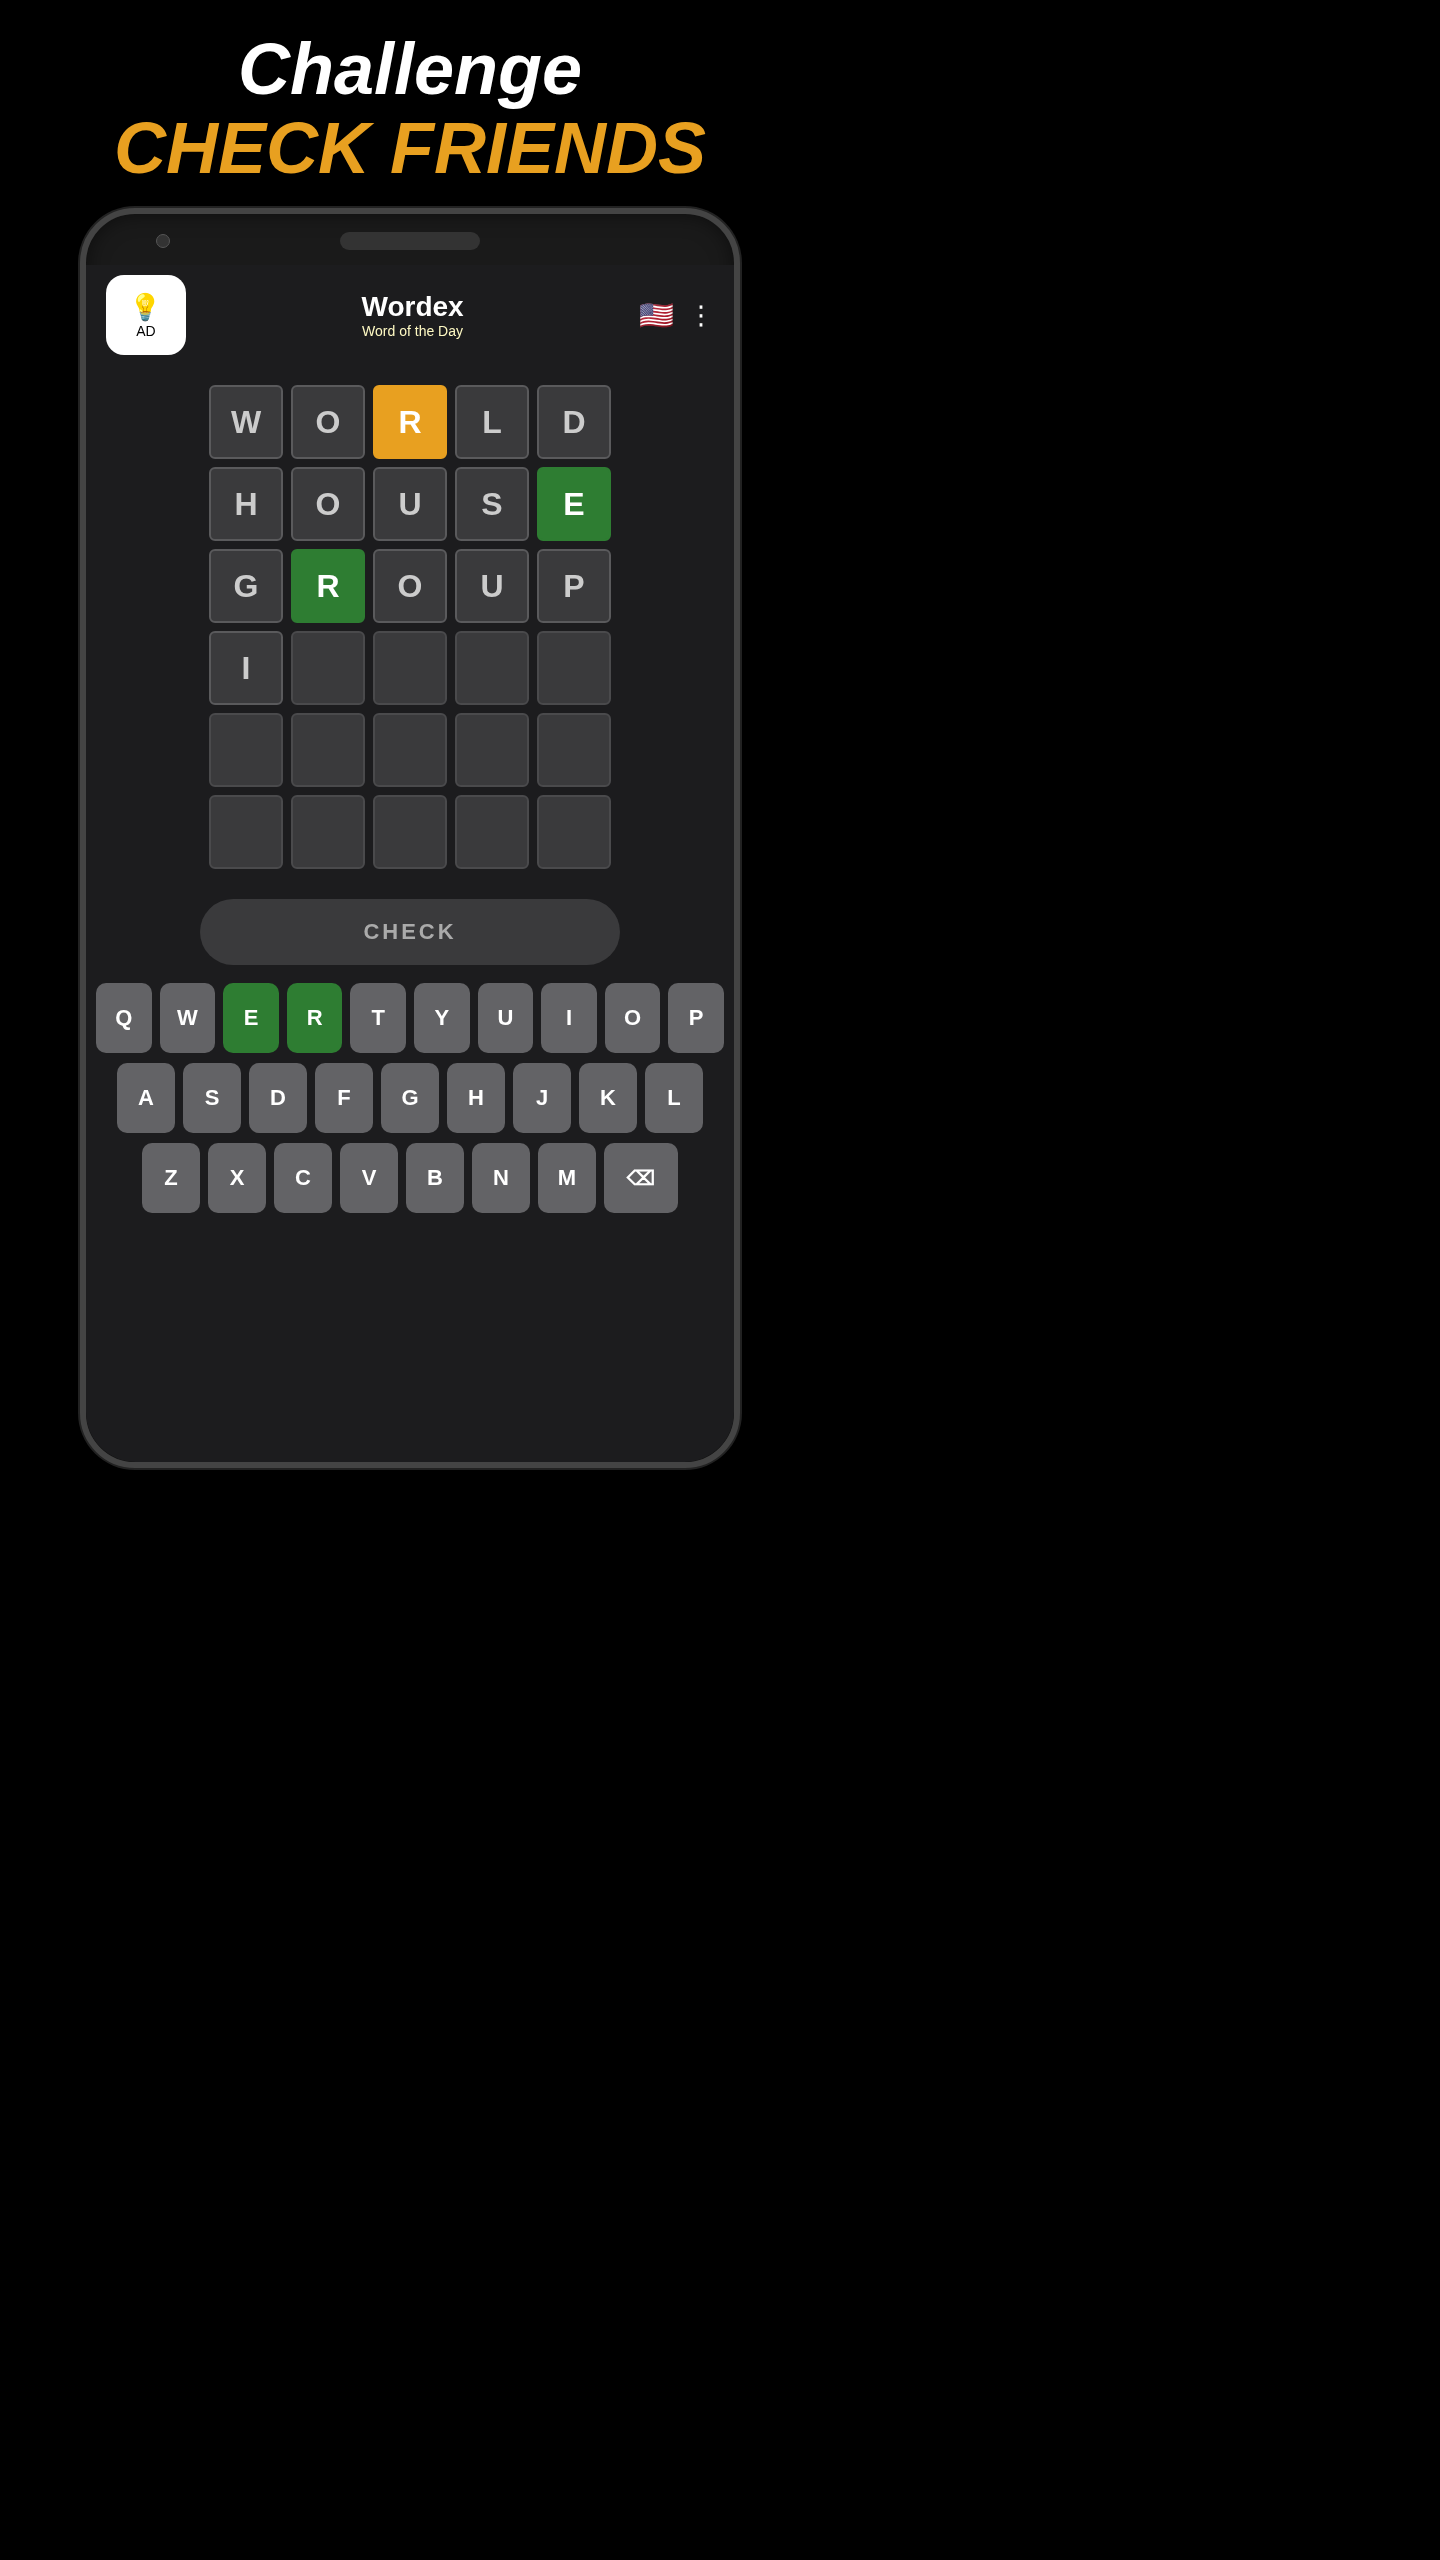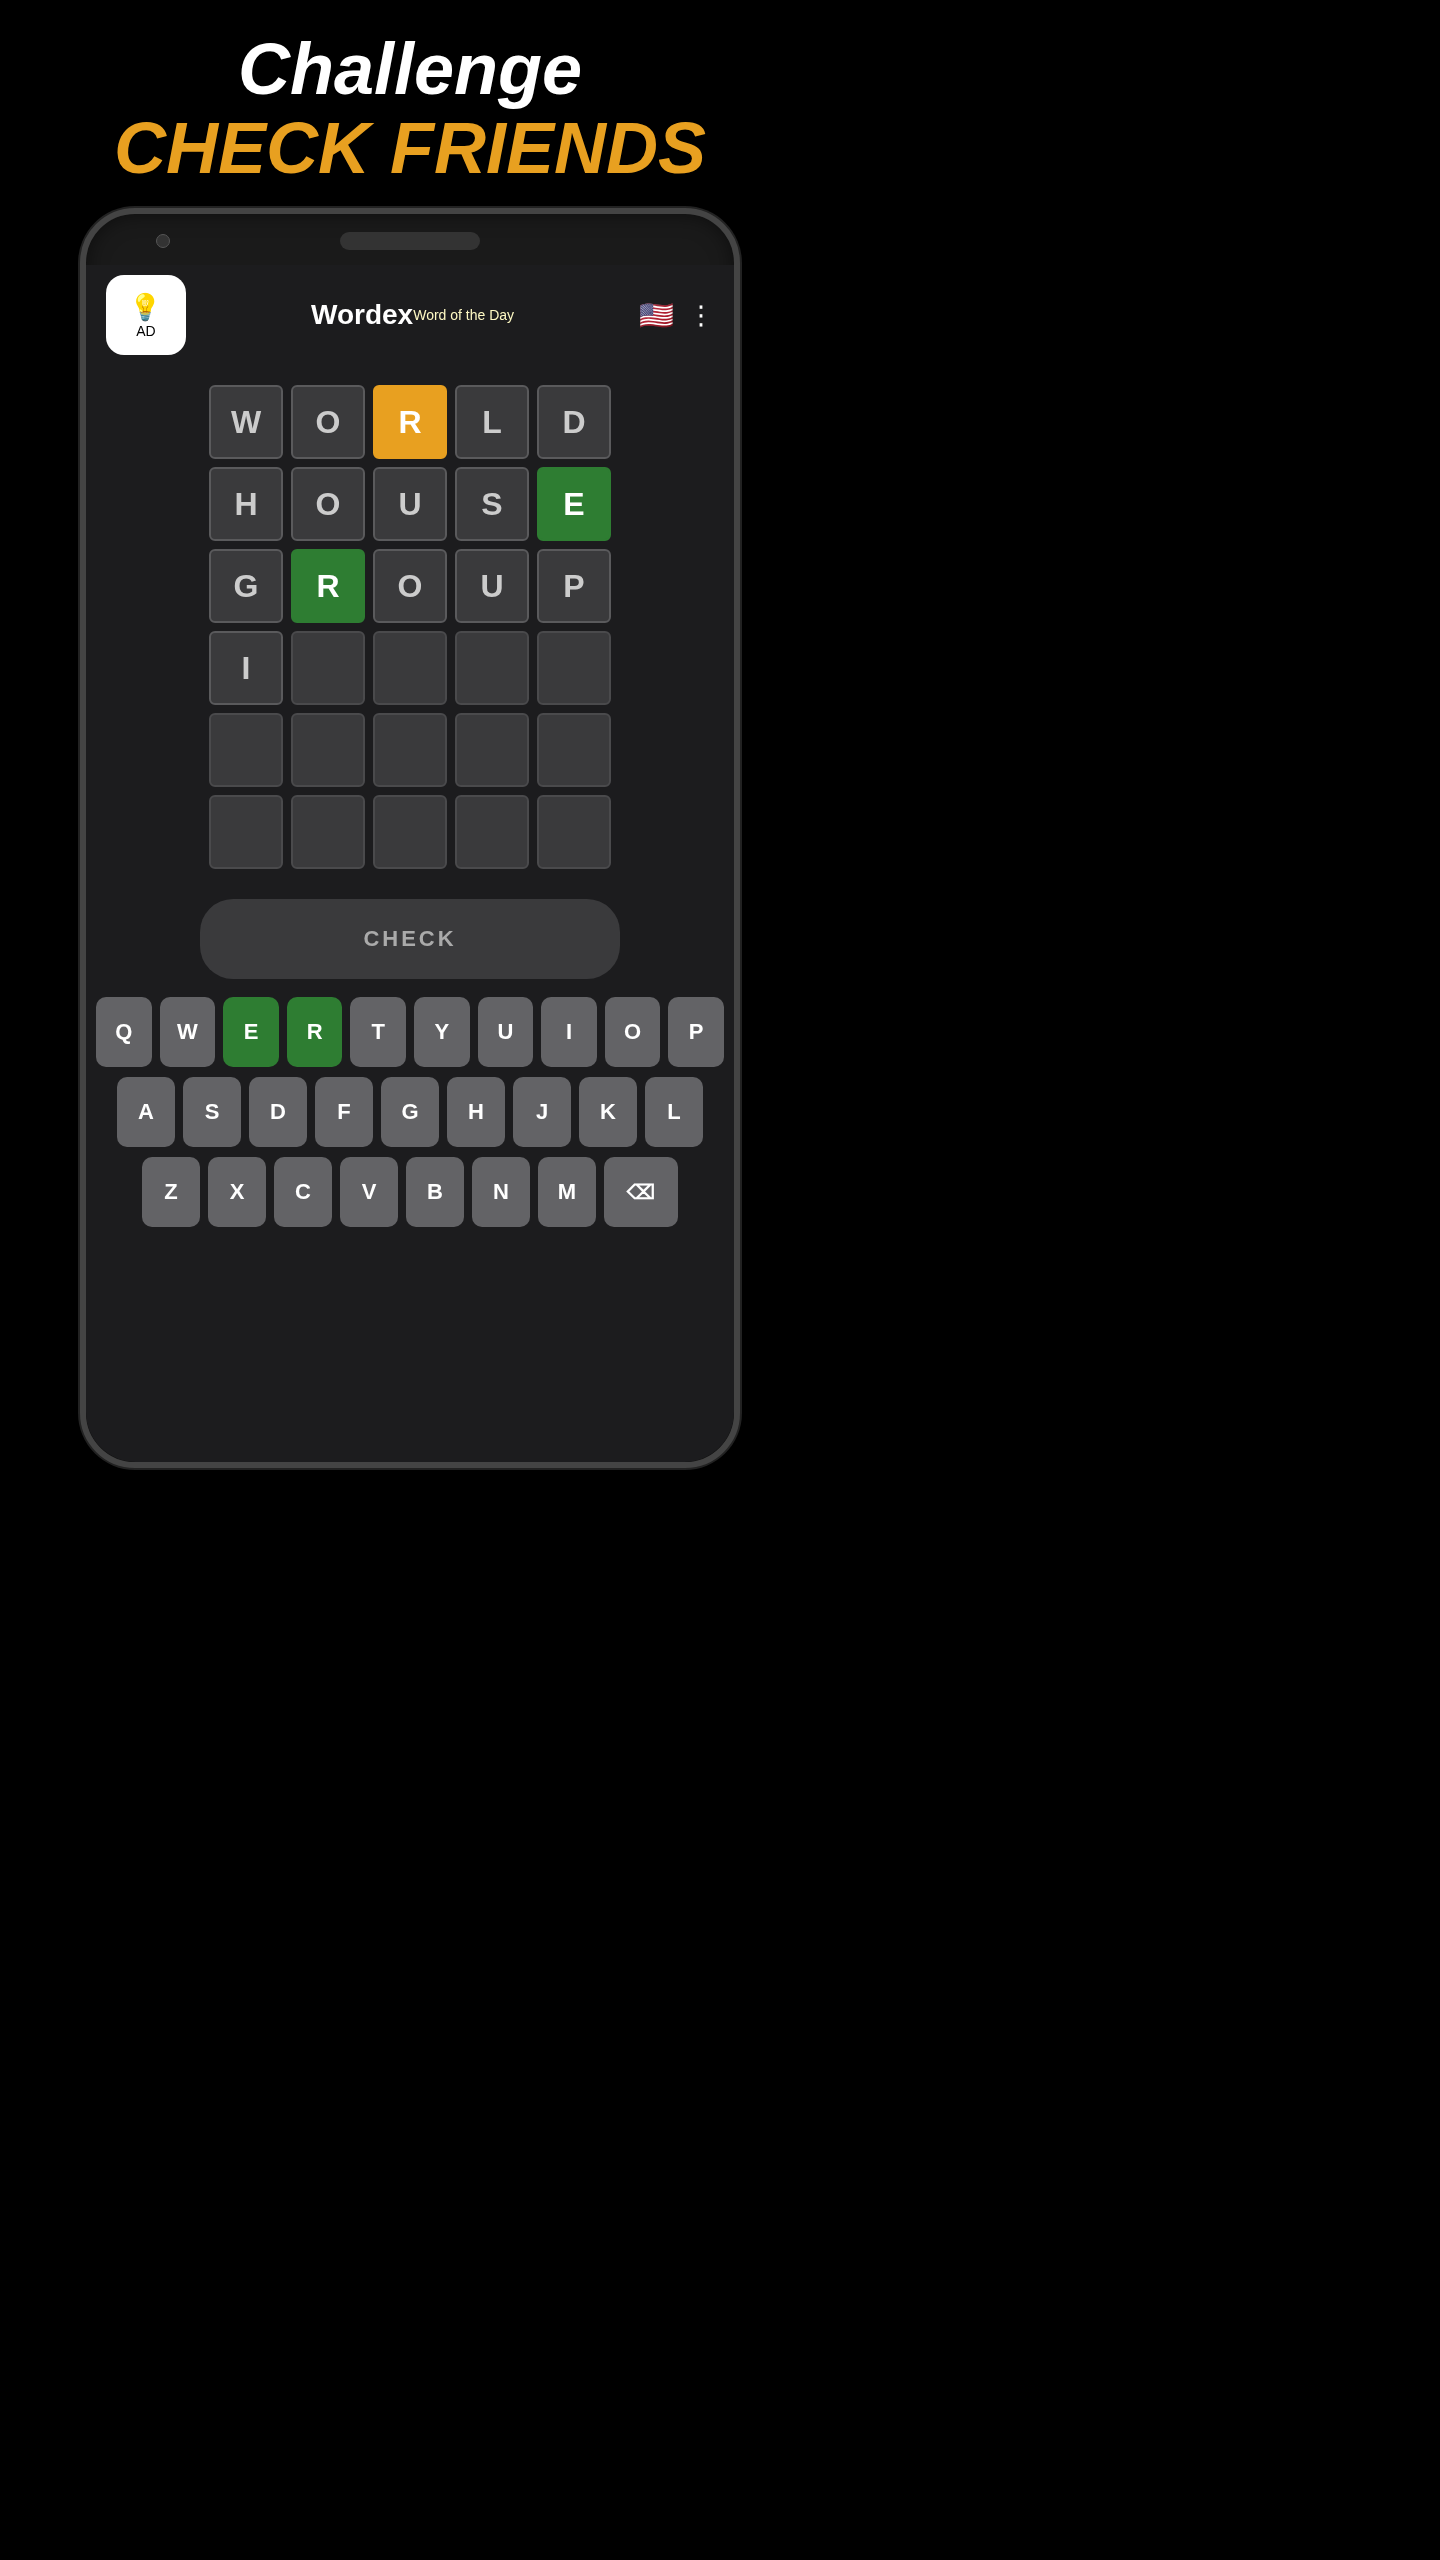--- a/index.html
+++ b/index.html
@@ -129,21 +129,21 @@
     }
 
     .ad-badge .ad-text {
       font-size: 14px;
       font-weight: 400;
       color: #000;
     }
 
     .app-title-section {
       display: flex;
-      flex-direction: row;
+      flex-direction: column;
       align-items: center;
     }
 
     .app-title {
       font-size: 28px;
       font-weight: 600;
       color: #fff;
     }
 
     .app-subtitle {
@@ -209,21 +209,21 @@
 
     .grid-cell.letter-only {
       background: #3a3a3c;
       border: 2px solid #5a5a5c;
       color: #ccc;
     }
 
     
     .check-button {
       width: 420px;
-      height: 80px;
+      height: 66px;
       background: #3a3a3c;
       border-radius: 33px;
       display: flex;
       align-items: center;
       justify-content: center;
       font-size: 22px;
       font-weight: 600;
       color: #aaa;
       letter-spacing: 3px;
       margin: 10px 0 18px 0;

